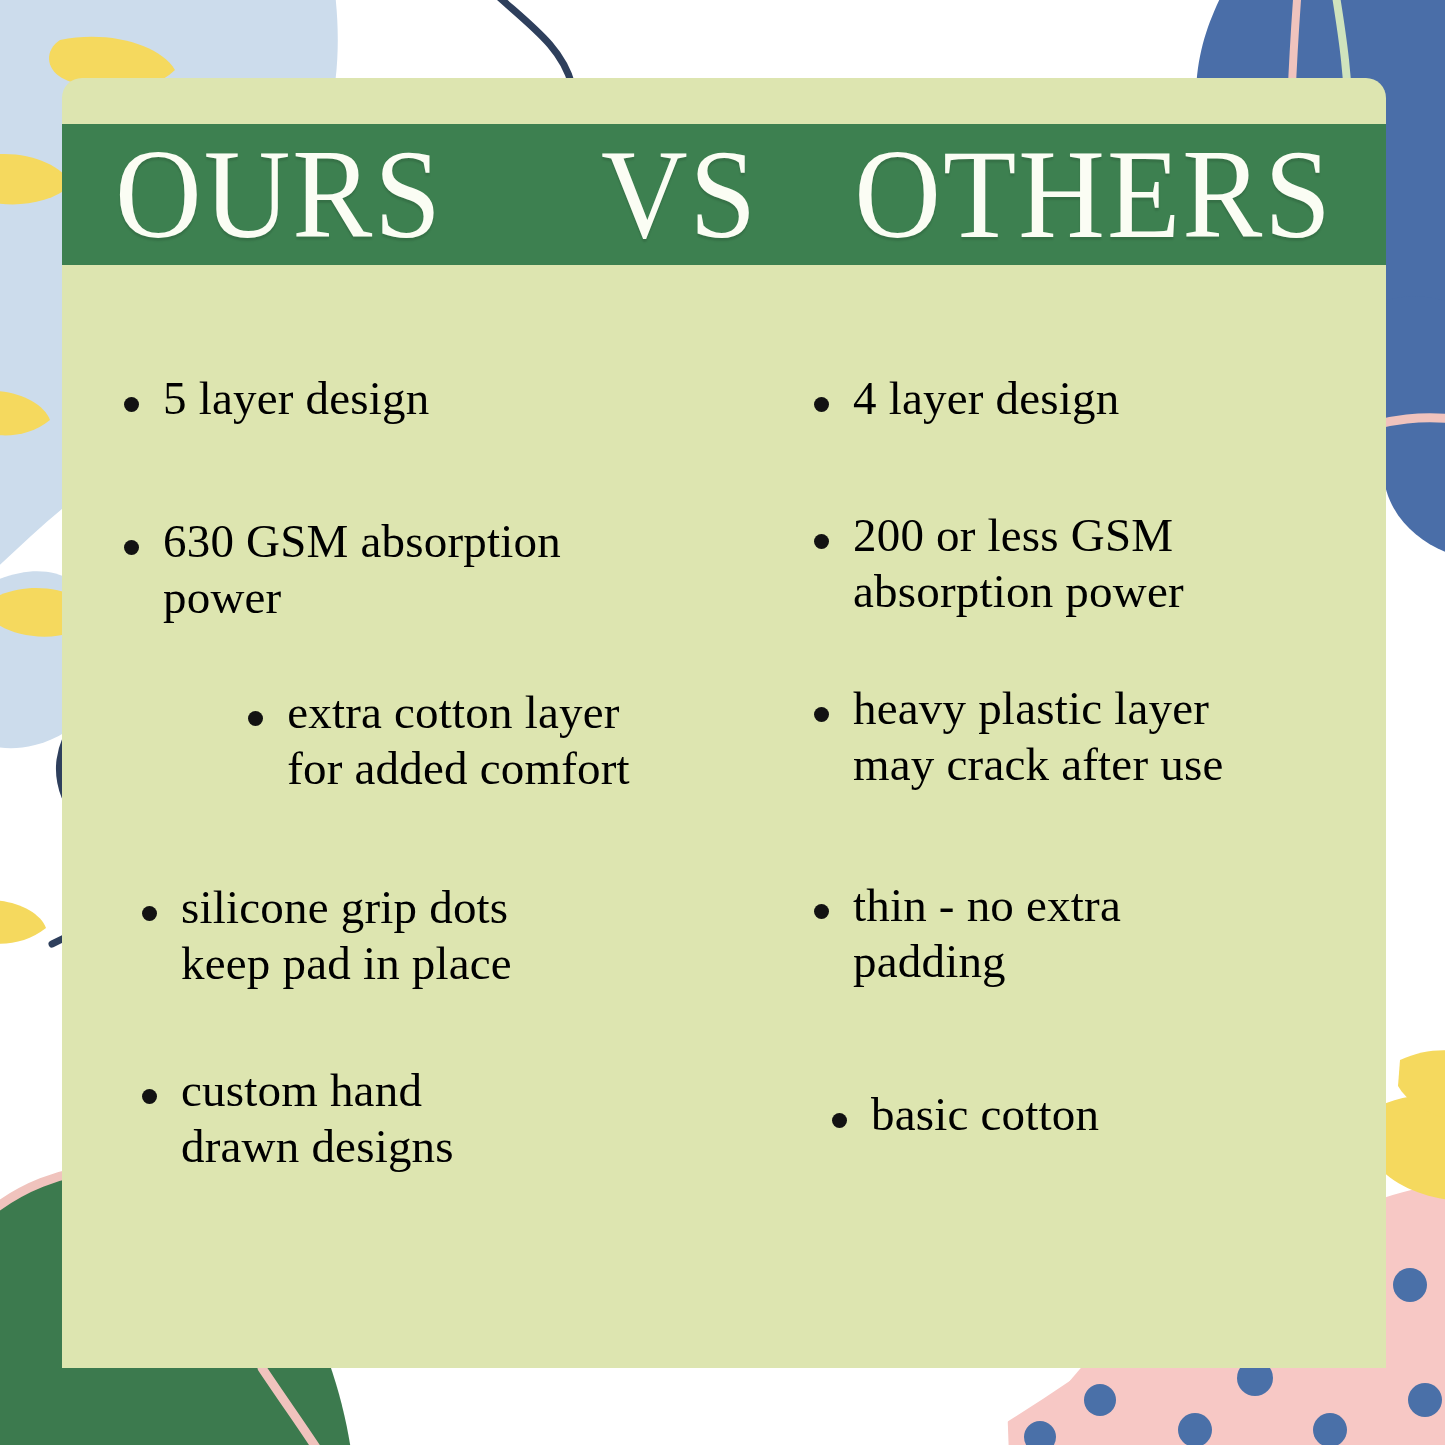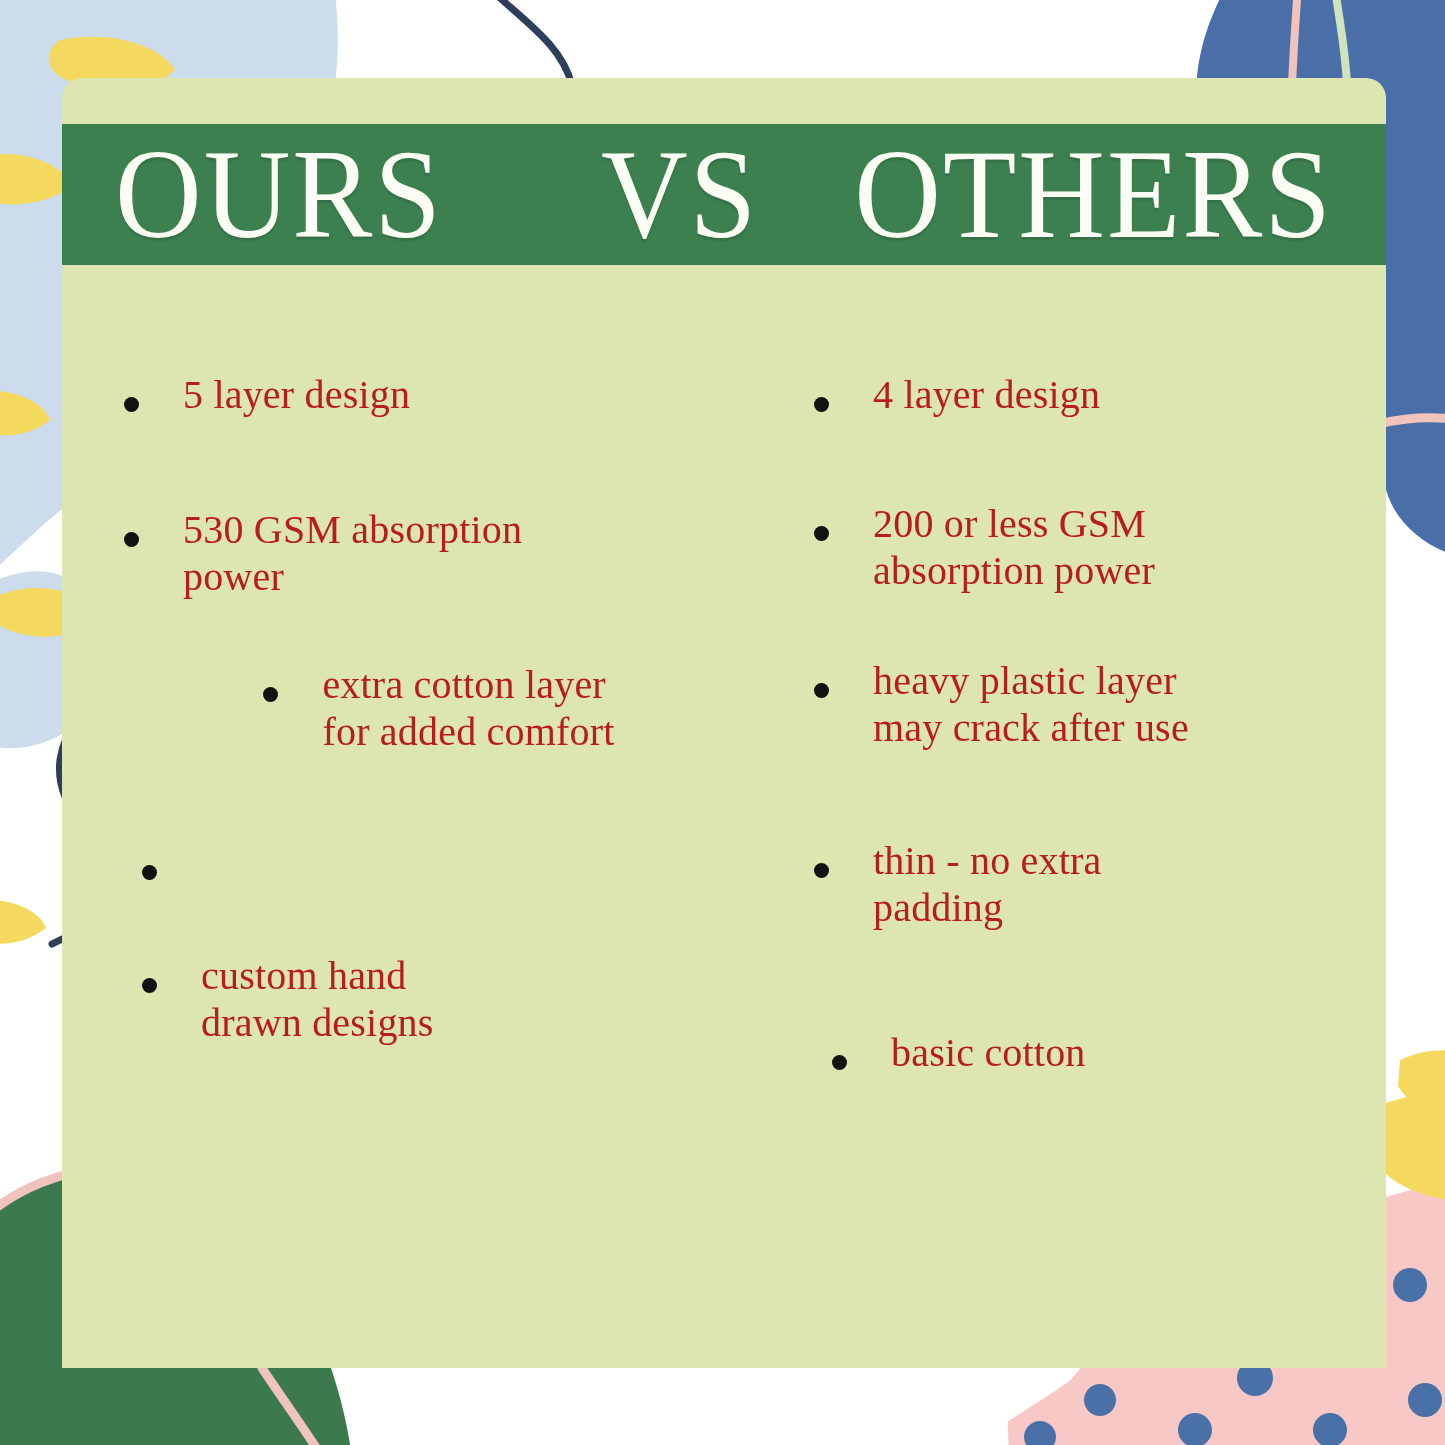--- a/index.html
+++ b/index.html
@@ -59,28 +59,27 @@
     display:flex;
     flex-direction:column;
     padding-top:88px;
   }
   .col-ours{ width:712px; padding-left:62px; padding-right:20px;}
   .col-others{ width:612px; padding-left:40px; padding-right:16px;}
 
   .bullet-row{
     display:flex;
     align-items:flex-start;
-    color:#b91c1c;
+    color:#000000;
     font-family:"Liberation Serif", serif;
-    font-size:40px;
+    font-size:47px;
     line-height:1.18;
     font-weight:400;
     letter-spacing:0.2px;
     white-space:pre-line;
-    gap:20px;
   }
   .dot{
     flex:0 0 auto;
     width:15px;height:15px;
     background:#121212;
     border-radius:50%;
     margin-top:26px;
     margin-right:24px;
   }
   .btext{display:block;}
@@ -179,30 +178,32 @@
 
     <div class="columns">
 
       <div class="col col-ours">
         <div class="bullet-row">
           <span class="dot"></span>
           <span class="btext">5 layer design</span>
         </div>
         <div class="bullet-row">
           <span class="dot"></span>
-          <span class="btext">530 GSM absorption
+          <span class="btext">630 GSM absorption
 power</span>
         </div>
         <div class="bullet-row">
           <span class="dot"></span>
           <span class="btext">extra cotton layer
 for added comfort</span>
         </div>
         <div class="bullet-row">
           <span class="dot"></span>
+          <span class="btext">silicone grip dots
+keep pad in place</span>
         </div>
         <div class="bullet-row">
           <span class="dot"></span>
           <span class="btext">custom hand
 drawn designs</span>
         </div>
       </div>
 
       <div class="col col-others">
         <div class="bullet-row">

